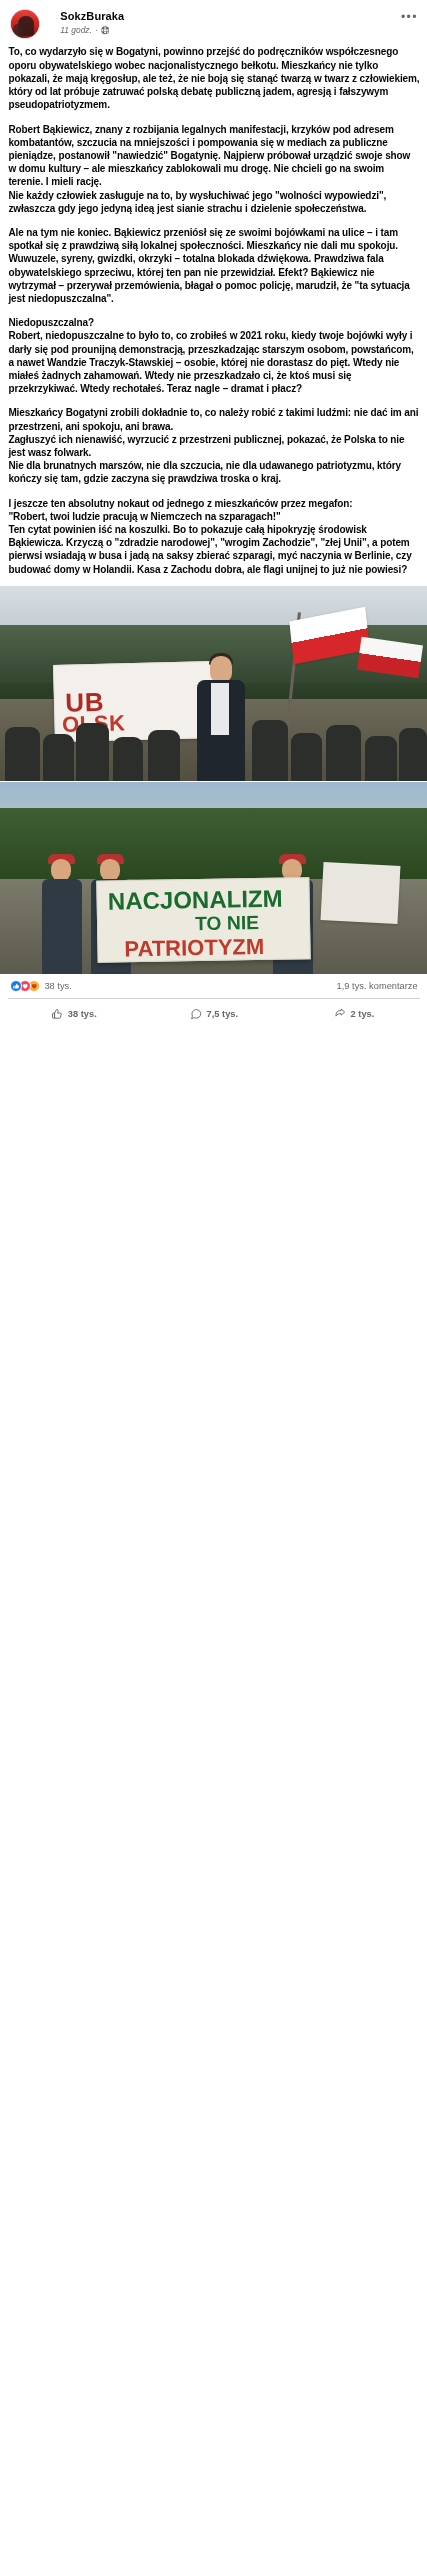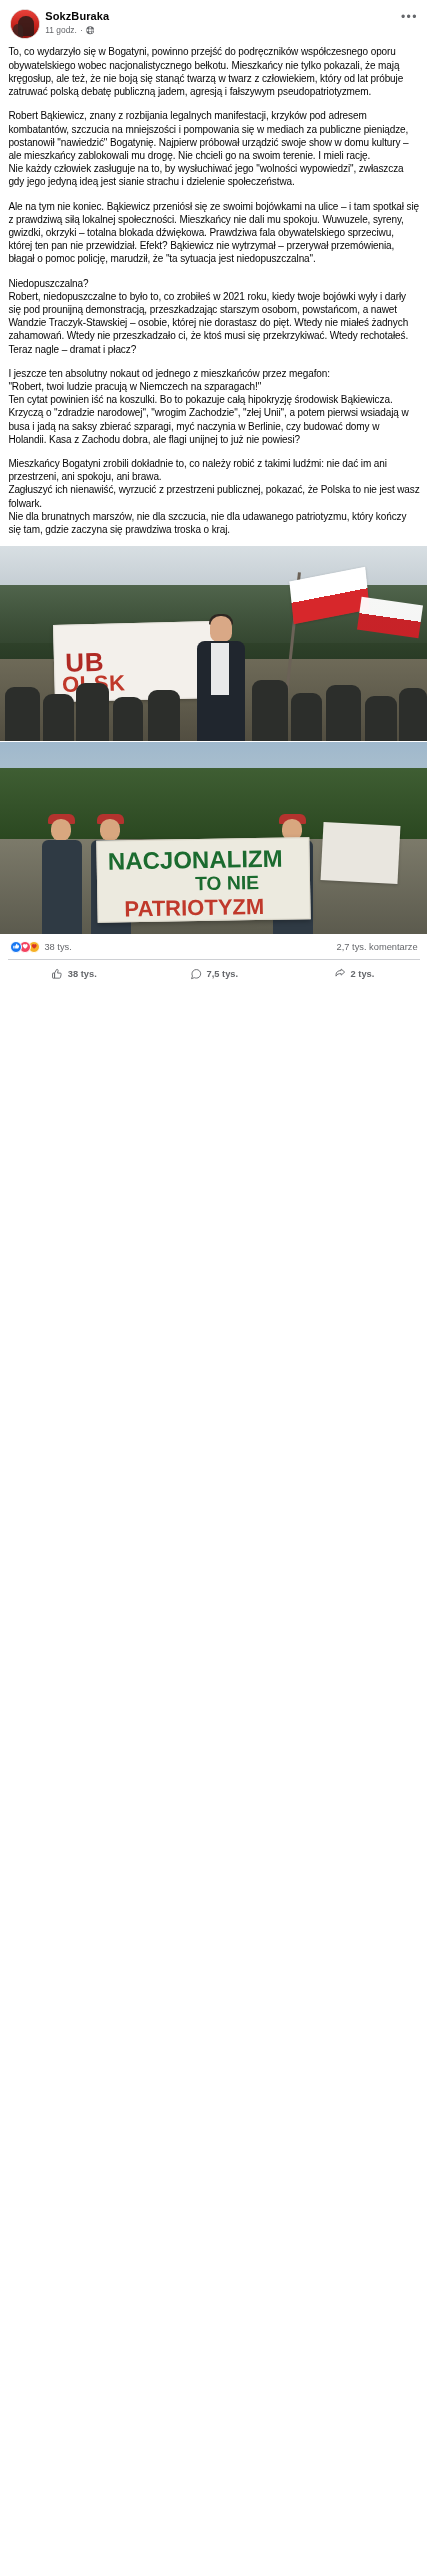--- a/index.html
+++ b/index.html
@@ -48,41 +48,42 @@
   }
   .avatar .av-fig2 {
     position: absolute;
     left: 1.3px; top: 14px;
     width: 10.3px; height: 14px;
     background: #3b2320;
     border-radius: 5.2px 5.2px 1.3px 1.3px;
     opacity: .8;
   }
   .name-block {
-    margin-left: 5px;
+    margin-left: 20px;
     display: flex;
     flex-direction: column;
     justify-content: center;
     padding-top: 1.3px;
   }
   .page-name {
     font-size: 11px;
     font-weight: bold;
     color: #050505;
     line-height: 13px;
     letter-spacing: 0.1px;
   }
   .meta-row {
     display: flex;
     align-items: center;
     gap: 3.2px;
     margin-top: 1.9px;
     font-size: 8.4px;
     color: #65676b;
     line-height: 10.3px;
+    font-style: italic;
   }
   .dot-sep { font-size: 8.4px; color: #65676b; }
   .globe-icon { display: inline-block; width: 8.4px; height: 8.4px; }
   .more-btn {
     position: absolute;
     right: 9px; top: 10.3px;
     width: 19.3px; height: 13px;
     display: flex; align-items: center; justify-content: center;
     color: #65676b;
     letter-spacing: 1.3px;
@@ -90,20 +91,21 @@
     line-height: 6.4px;
     cursor: pointer;
   }
   
   .post-body {
     padding: 2.6px 8.4px 6.4px 8.4px;
     font-size: 10px;
     line-height: 13.2px;
     color: #050505;
     letter-spacing: -0.1px;
+    font-weight: bold;
   }
   .post-body p {
     margin: 0 0 11px 0;
     white-space: pre-wrap;
   }
   .post-body p:last-child { margin-bottom: 2.6px; }
   
   .media-stack { width: 428px; }
   .photo {
     width: 428px;
@@ -240,26 +242,26 @@
     <div class="more-btn">•••</div>
   </div>
 
   <div class="post-body">
     <p>To, co wydarzyło się w Bogatyni, powinno przejść do podręczników współczesnego oporu obywatelskiego wobec nacjonalistycznego bełkotu. Mieszkańcy nie tylko pokazali, że mają kręgosłup, ale też, że nie boją się stanąć twarzą w twarz z człowiekiem, który od lat próbuje zatruwać polską debatę publiczną jadem, agresją i fałszywym pseudopatriotyzmem.</p>
     <p>Robert Bąkiewicz, znany z rozbijania legalnych manifestacji, krzyków pod adresem kombatantów, szczucia na mniejszości i pompowania się w mediach za publiczne pieniądze, postanowił "nawiedzić" Bogatynię. Najpierw próbował urządzić swoje show w domu kultury – ale mieszkańcy zablokowali mu drogę. Nie chcieli go na swoim terenie. I mieli rację.
 Nie każdy człowiek zasługuje na to, by wysłuchiwać jego "wolności wypowiedzi", zwłaszcza gdy jego jedyną ideą jest sianie strachu i dzielenie społeczeństwa.</p>
     <p>Ale na tym nie koniec. Bąkiewicz przeniósł się ze swoimi bojówkami na ulice – i tam spotkał się z prawdziwą siłą lokalnej społeczności. Mieszkańcy nie dali mu spokoju. Wuwuzele, syreny, gwizdki, okrzyki – totalna blokada dźwiękowa. Prawdziwa fala obywatelskiego sprzeciwu, której ten pan nie przewidział. Efekt? Bąkiewicz nie wytrzymał – przerywał przemówienia, błagał o pomoc policję, marudził, że "ta sytuacja jest niedopuszczalna".</p>
     <p>Niedopuszczalna?
 Robert, niedopuszczalne to było to, co zrobiłeś w 2021 roku, kiedy twoje bojówki wyły i darły się pod prounijną demonstracją, przeszkadzając starszym osobom, powstańcom, a nawet Wandzie Traczyk-Stawskiej – osobie, której nie dorastasz do pięt. Wtedy nie miałeś żadnych zahamowań. Wtedy nie przeszkadzało ci, że ktoś musi się przekrzykiwać. Wtedy rechotałeś. Teraz nagle – dramat i płacz?</p>
+    <p>Mieszkańcy Bogatyni zrobili dokładnie to, co należy robić z takimi ludźmi: nie dać im ani przestrzeni, ani spokoju, ani brawa.
+Zagłuszyć ich nienawiść, wyrzucić z przestrzeni publicznej, pokazać, że Polska to nie jest wasz folwark.
+Nie dla brunatnych marszów, nie dla szczucia, nie dla udawanego patriotyzmu, który kończy się tam, gdzie zaczyna się prawdziwa troska o kraj.</p>
     <p>I jeszcze ten absolutny nokaut od jednego z mieszkańców przez megafon:
 "Robert, twoi ludzie pracują w Niemczech na szparagach!"
 Ten cytat powinien iść na koszulki. Bo to pokazuje całą hipokryzję środowisk Bąkiewicza. Krzyczą o "zdradzie narodowej", "wrogim Zachodzie", "złej Unii", a potem pierwsi wsiadają w busa i jadą na saksy zbierać szparagi, myć naczynia w Berlinie, czy budować domy w Holandii. Kasa z Zachodu dobra, ale flagi unijnej to już nie powiesi?</p>
-    <p>Mieszkańcy Bogatyni zrobili dokładnie to, co należy robić z takimi ludźmi: nie dać im ani przestrzeni, ani spokoju, ani brawa.
-Zagłuszyć ich nienawiść, wyrzucić z przestrzeni publicznej, pokazać, że Polska to nie jest wasz folwark.
-Nie dla brunatnych marszów, nie dla szczucia, nie dla udawanego patriotyzmu, który kończy się tam, gdzie zaczyna się prawdziwa troska o kraj.</p>
   </div>
 
   <div class="media-stack">
 
     <div class="photo photo-1">
       <div class="p1-sky"></div>
       <div class="p1-trees"></div>
       <div class="p1-ground"></div>
       <div class="p1-banner">
         <div class="bn-text">UB</div>
@@ -331,21 +333,21 @@
             </svg>
         </span>
         <span class="r-ic r-care">
           <svg width="6.4" height="6.4" viewBox="0 0 16 16" fill="#d8342a">
               <path d="M8 14S1.8 10.3 1.8 6A3.4 3.4 0 018 4.3 3.4 3.4 0 0114.2 6c0 4.3-6.2 8-6.2 8z"></path>
             </svg>
         </span>
       </span>
       <span class="count-text">38 tys.</span>
     </div>
-    <div class="count-text">2,7 tys. komentarze</div>
+    <div class="count-text">1,9 tys. komentarze</div>
   </div>
 
   <div class="divider"></div>
 
   <div class="action-row">
     <div class="action-btn">
       <span>
         <svg width="12.2" height="12.2" viewBox="0 0 24 24" fill="none" stroke="#65676b" stroke-width="1.8">
           <path d="M7 10v10H4a1 1 0 01-1-1v-8a1 1 0 011-1h3z"></path>
           <path d="M7 10l4-7a2 2 0 013 2l-1 5h5a2 2 0 012 2.4l-1.3 6A2 2 0 0116.7 20H7V10z"></path>

